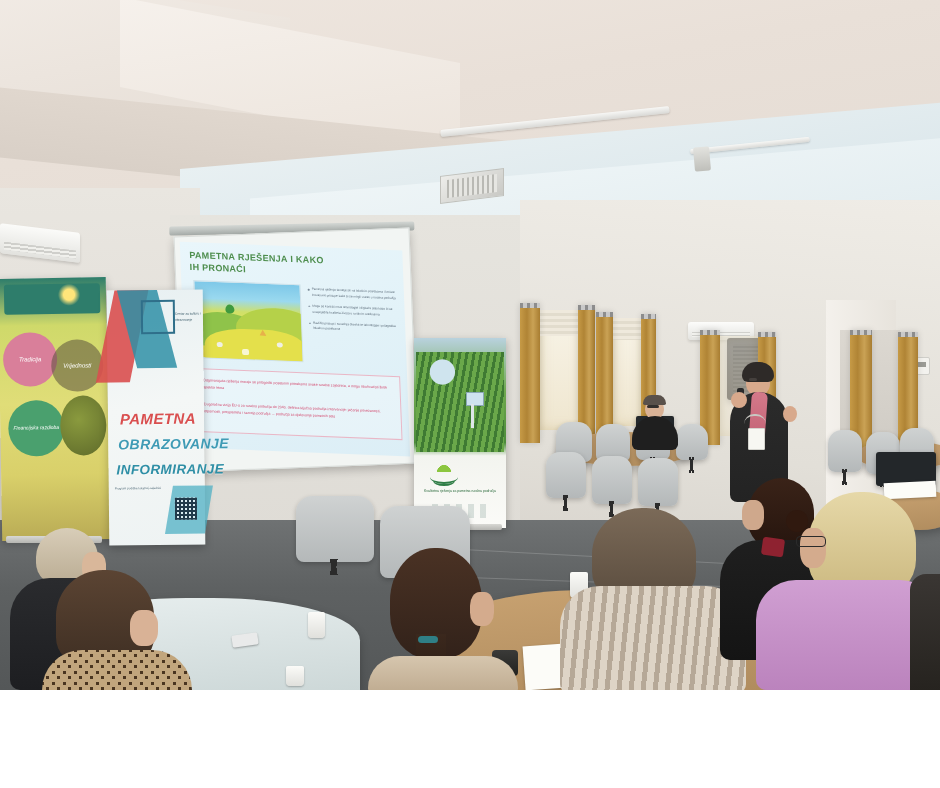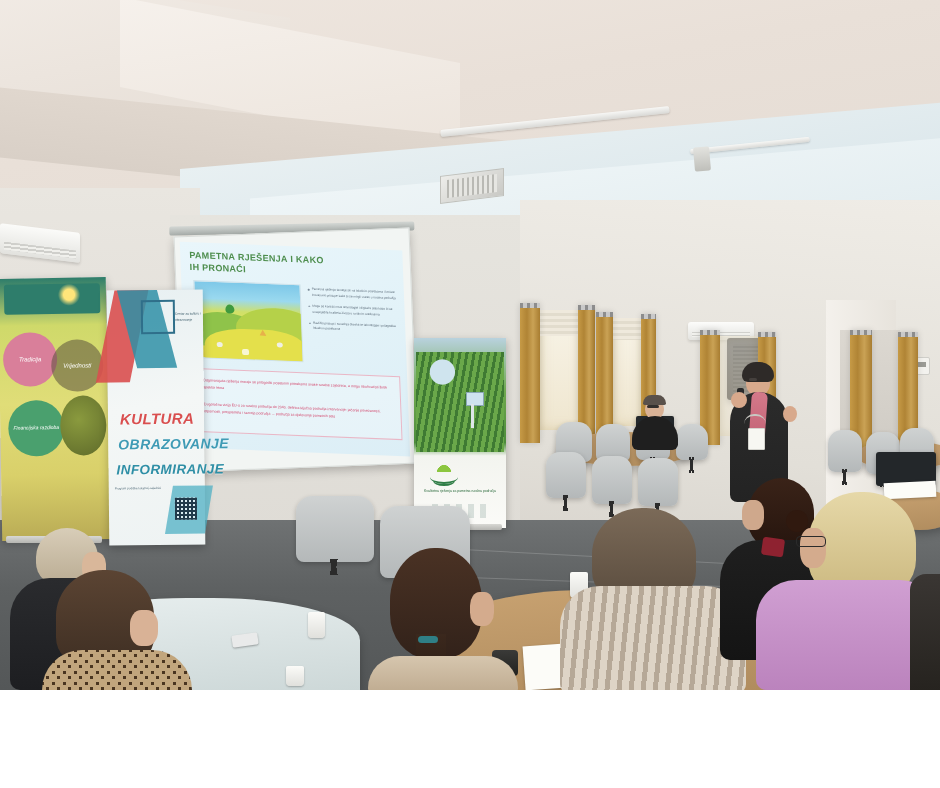--- a/index.html
+++ b/index.html
@@ -253,21 +253,21 @@
       <div class="blob" style="left:8px;top:122px;width:56px;height:56px;background:#4aa06e;font-size:5px;">Financijska razdioba</div>
       <div style="position:absolute;left:60px;top:118px;width:46px;height:60px;background:radial-gradient(circle at 40% 40%,#8a9a3e,#5e6a2a);border-radius:50%;"></div>
     </div>
     <div class="ban-base" style="left:6px;top:536px;width:96px;height:7px;"></div>
 
     <div class="banner ban-mid">
       <div style="position:absolute;left:-2px;top:0;width:34px;height:92px;background:#d94f4f;transform:skewX(-12deg);opacity:.9;"></div>
       <div style="position:absolute;left:20px;top:0;width:40px;height:78px;background:#2f8fa6;transform:skewX(14deg);opacity:.85;"></div>
       <div style="position:absolute;left:34px;top:10px;width:30px;height:30px;border:2px solid #2f6f8a;"></div>
       <div style="position:absolute;left:68px;top:22px;width:26px;font-size:3.2px;color:#3a5a68;line-height:1.8;">Centar za kulturu i obrazovanje</div>
-      <div class="kw" style="left:12px;top:120px;font-size:15px;color:#d94f4f;">KULTURA</div>
+      <div class="kw" style="left:12px;top:120px;font-size:15px;color:#d94f4f;">PAMETNA</div>
       <div class="kw" style="left:10px;top:146px;font-size:14px;color:#3f9bb5;">OBRAZOVANJE</div>
       <div class="kw" style="left:8px;top:172px;font-size:13.5px;color:#2f8fa6;">INFORMIRANJE</div>
       <div style="position:absolute;left:60px;top:196px;width:40px;height:48px;background:#4fb0c4;transform:skewX(-10deg);opacity:.75;"></div>
       <div class="qr" style="left:66px;top:208px;width:22px;height:22px;"></div>
       <div style="position:absolute;left:6px;top:196px;width:48px;font-size:3px;color:#4a6472;line-height:1.9;">Program podrške lokalnoj zajednici</div>
     </div>
 
     <div class="banner ban-right">
       <div style="position:absolute;left:2px;top:14px;right:2px;height:100px;
                   background:

